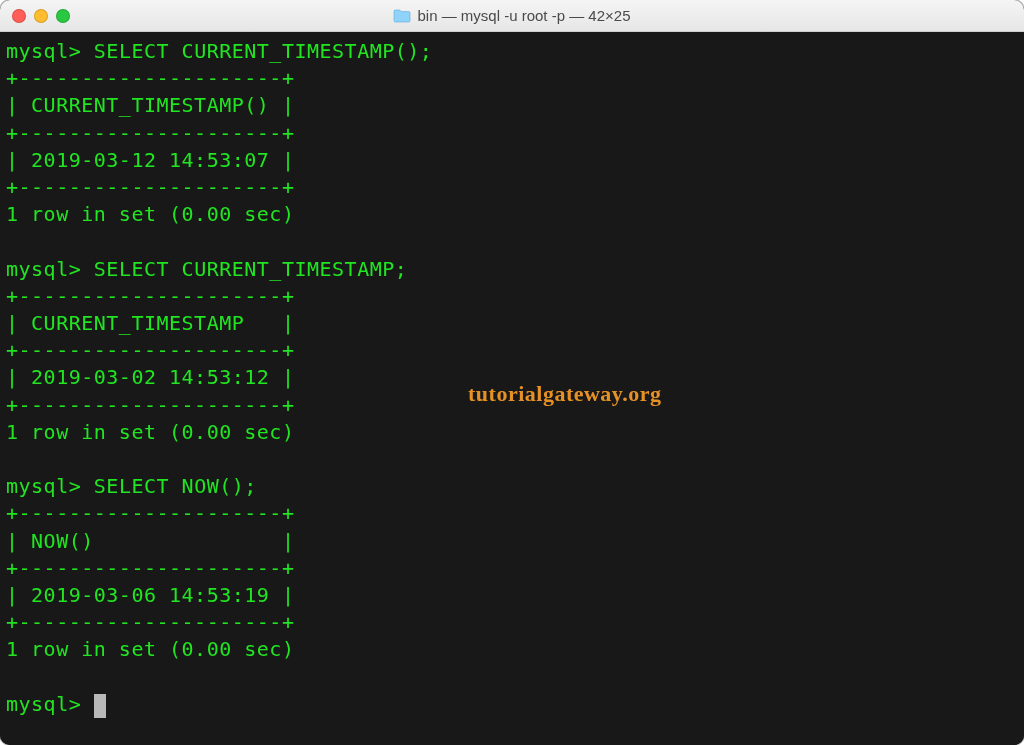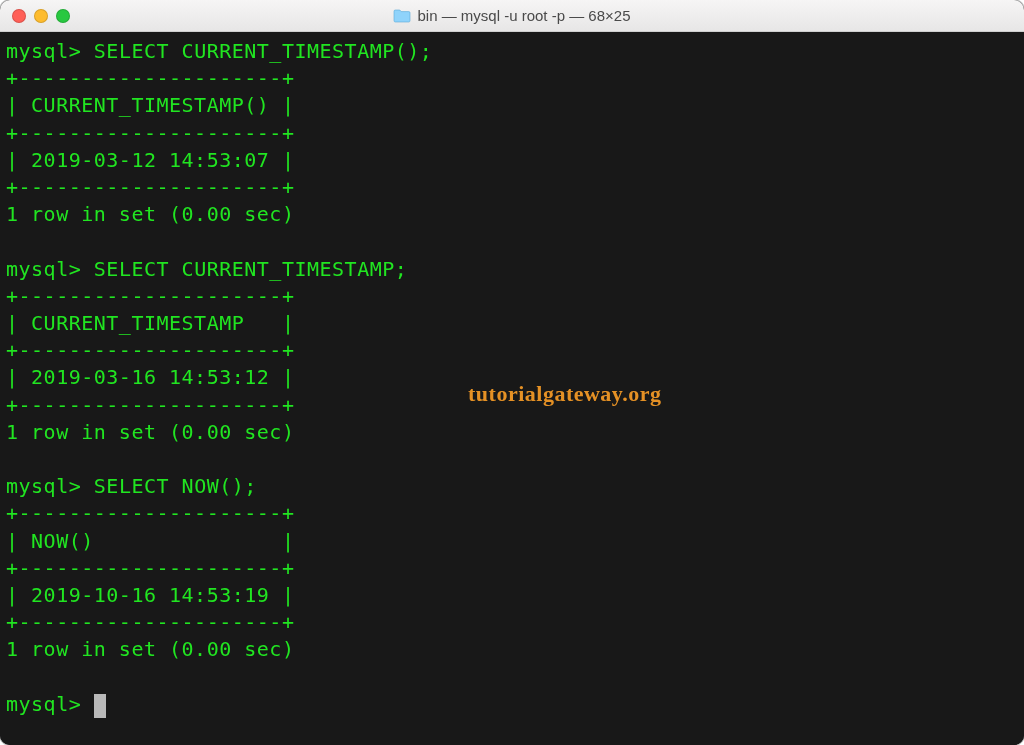--- a/index.html
+++ b/index.html
@@ -92,44 +92,44 @@
       <div class="dot dot-red"></div>
       <div class="dot dot-yellow"></div>
       <div class="dot dot-green"></div>
     </div>
     <div class="title-center">
       <span class="folder-icon">
         <svg width="18" height="14" viewBox="0 0 18 14">
           <path d="M1 2.2 C1 1.5 1.5 1 2.2 1 L6.8 1 L8.2 2.6 L15.8 2.6 C16.5 2.6 17 3.1 17 3.8 L17 11.8 C17 12.5 16.5 13 15.8 13 L2.2 13 C1.5 13 1 12.5 1 11.8 Z" fill="#8fd3fb" stroke="#5aa9d6" stroke-width="0.6"></path>
         </svg>
       </span>
-      <span>bin — mysql -u root -p — 68×25</span>
+      <span>bin — mysql -u root -p — 42×25</span>
     </div>
   </div>
 
   <div class="terminal"><span>mysql&gt;</span> <span>SELECT CURRENT_TIMESTAMP();</span>
 <span>+---------------------+</span>
 <span>| CURRENT_TIMESTAMP() |</span>
 <span>+---------------------+</span>
 <span>| 2019-03-12 14:53:07 |</span>
 <span>+---------------------+</span>
 <span>1 row in set (0.00 sec)</span>
 
 <span>mysql&gt;</span> <span>SELECT CURRENT_TIMESTAMP;</span>
 <span>+---------------------+</span>
 <span>| CURRENT_TIMESTAMP   |</span>
 <span>+---------------------+</span>
-<span>| 2019-03-16 14:53:12 |</span>
+<span>| 2019-03-02 14:53:12 |</span>
 <span>+---------------------+</span>
 <span>1 row in set (0.00 sec)</span>
 
 <span>mysql&gt;</span> <span>SELECT NOW();</span>
 <span>+---------------------+</span>
 <span>| NOW()               |</span>
 <span>+---------------------+</span>
-<span>| 2019-10-16 14:53:19 |</span>
+<span>| 2019-03-06 14:53:19 |</span>
 <span>+---------------------+</span>
 <span>1 row in set (0.00 sec)</span>
 
 <span>mysql&gt;</span> <span class="cursor-block"></span>
 <div class="watermark">tutorialgateway.org</div></div>
 
 </div>
 
 </body></html>

